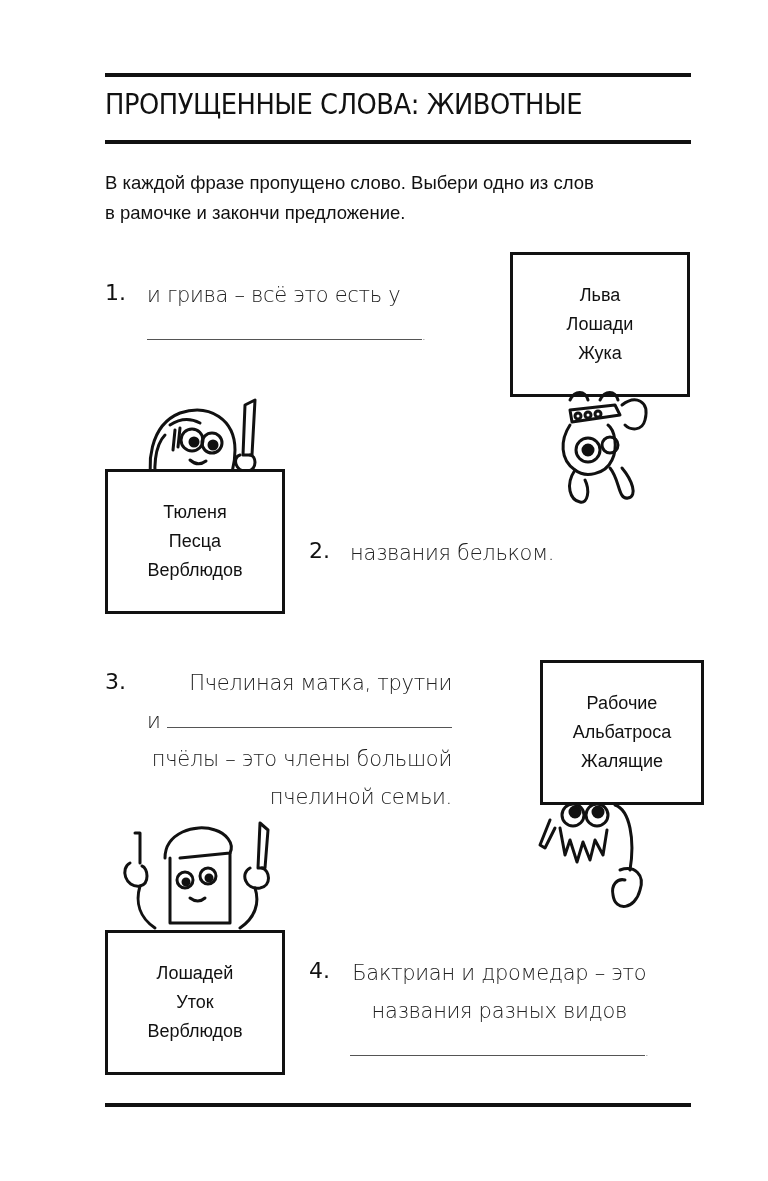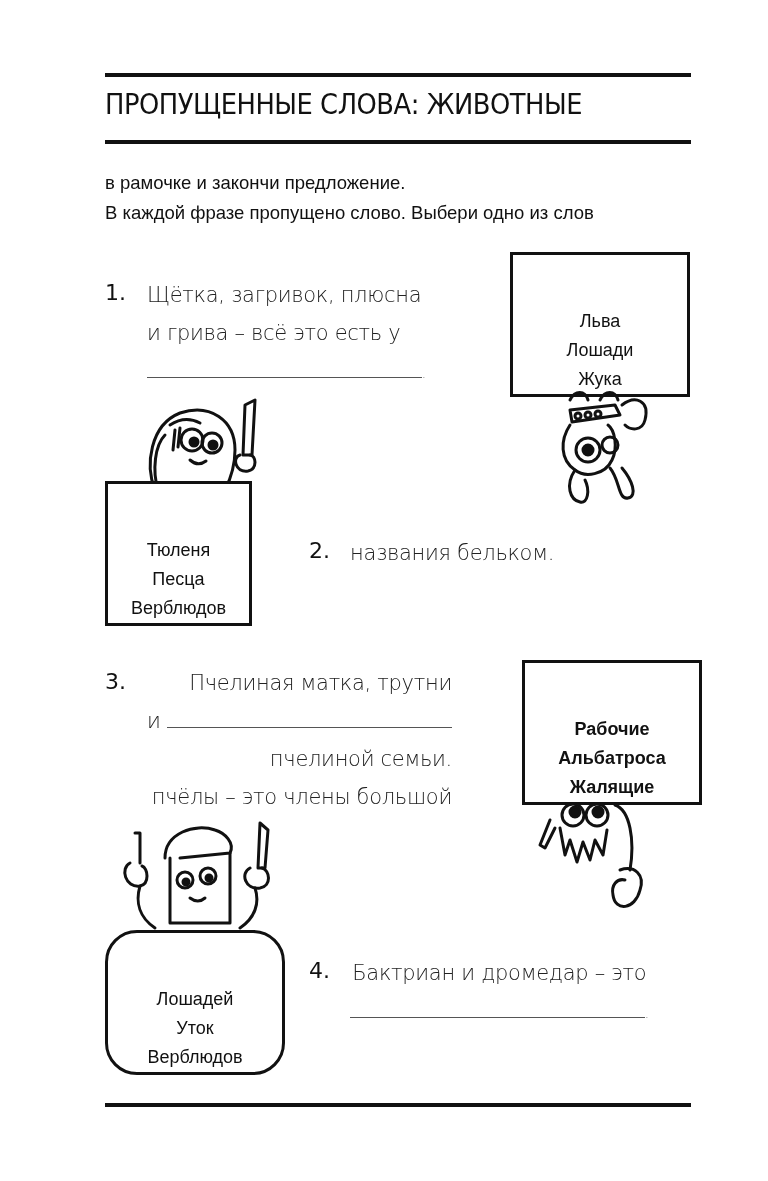--- a/index.html
+++ b/index.html
@@ -4,39 +4,38 @@
 <style>
   html, body { margin: 0; padding: 0; background: #ffffff; }
   body { width: 768px; height: 1181px; position: relative; overflow: hidden; color: #111; font-family: "DejaVu Sans", sans-serif; }
   .rule { position: absolute; left: 105px; width: 586px; height: 4px; background: #111; }
   .title { position: absolute; left: 105px; top: 88px; font-family: "DejaVu Sans", sans-serif; font-size: 28px; font-weight: normal; letter-spacing: -0.5px; transform: scaleX(0.92); transform-origin: left center; white-space: nowrap; }
   .intro { position: absolute; left: 105px; top: 168px; width: 580px; font-family: "Liberation Sans", sans-serif; font-size: 18.5px; line-height: 30px; }
   .num { position: absolute; font-family: "DejaVu Sans", sans-serif; font-size: 22px; }
   .q { position: absolute; font-family: "DejaVu Sans", sans-serif; font-weight: 200; font-size: 21px; line-height: 38px; color: #222; letter-spacing: -0.3px; }
   .q .line { display: block; white-space: nowrap; }
   .blank { display: inline-block; border-bottom: 1px solid #555; height: 1px; vertical-align: baseline; }
-  .box { position: absolute; border: 3px solid #111; background: #fff; box-sizing: border-box; display: flex; flex-direction: column; justify-content: flex-end; align-items: center; font-family: "Liberation Sans", sans-serif; font-size: 18px; line-height: 29px; }
+  .box { position: absolute; border: 3px solid #111; background: #fff; box-sizing: border-box; display: flex; flex-direction: column; justify-content: center; align-items: center; font-family: "Liberation Sans", sans-serif; font-size: 18px; line-height: 29px; }
   .box span { display: block; text-align: center; }
   .illus { position: absolute; }
 </style>
 </head>
 <body>
 
 <div class="rule" style="top:73px;"></div>
 <div class="title">ПРОПУЩЕННЫЕ СЛОВА: ЖИВОТНЫЕ</div>
 <div class="rule" style="top:140px;"></div>
 
 <div class="intro">
+  <div>В каждой фразе пропущено слово. Выбери одно из слов</div>
   <div>в рамочке и закончи предложение.</div>
-  <div>В каждой фразе пропущено слово. Выбери одно из слов</div>
 </div>
 
 <div class="num" style="left:105px; top:280px;">1.</div>
 <div class="q" style="left:147px; top:276px;">
-  <span class="line">Щётка, загривок, плюсна</span>
   <span class="line">и грива – всё это есть у</span>
   <span class="line"><span class="blank" style="width:275px;"></span><span style="font-size:12px;">.</span></span>
 </div>
 <div class="box" style="left:510px; top:252px; width:180px; height:145px;">
   <span>Льва</span>
   <span>Лошади</span>
   <span>Жука</span>
 </div>
 
 <svg class="illus" style="left:140px; top:395px;" width="130" height="100" viewBox="0 0 130 100">
@@ -67,38 +66,38 @@
     <path d="M72 15 C85 5 100 10 95 30 C92 42 80 40 75 35"></path>
     <path d="M20 35 C10 50 10 70 25 80 C35 88 55 85 62 70 C68 58 65 40 58 35"></path>
     <circle cx="38" cy="60" r="12"></circle>
       <circle cx="38" cy="60" r="5" fill="#111"></circle>
     <circle cx="60" cy="55" r="8"></circle>
     <path d="M25 80 C15 95 20 110 30 112 C38 114 40 100 35 90"></path>
     <path d="M60 78 C70 90 68 110 78 108 C88 106 82 90 72 78"></path>
   </g>
 </svg>
 
-<div class="box" style="left:105px; top:481px; width:147px; height:145px;">
+<div class="box" style="left:105px; top:469px; width:180px; height:145px;">
   <span>Тюленя</span>
   <span>Песца</span>
   <span>Верблюдов</span>
 </div>
 <div class="num" style="left:309px; top:538px;">2.</div>
 <div class="q" style="left:350px; top:534px;">
   <span class="line">названия бельком.</span>
 </div>
 
 <div class="num" style="left:105px; top:669px;">3.</div>
 <div class="q" style="left:147px; top:664px;text-align:right;">
   <span class="line">Пчелиная матка, трутни</span>
   <span class="line"><span>и</span> <span class="blank" style="width:285px;"></span></span>
+  <span class="line">пчёлы – это члены большой</span>
   <span class="line">пчелиной семьи.</span>
-  <span class="line">пчёлы – это члены большой</span>
 </div>
-<div class="box" style="left:522px; top:660px; width:180px; height:145px;font-weight:bold;">
+<div class="box" style="left:540px; top:660px; width:164px; height:145px;">
   <span>Рабочие</span>
   <span>Альбатроса</span>
   <span>Жалящие</span>
 </div>
 
 <svg class="illus" style="left:535px; top:800px;" width="120" height="120" viewBox="0 0 120 120">
   <g fill="none" stroke="#111" stroke-width="3" stroke-linecap="round" stroke-linejoin="round">
     <circle cx="38" cy="15" r="11"></circle>
       <circle cx="62" cy="15" r="11"></circle>
     <circle cx="40" cy="12" r="5" fill="#111"></circle>
@@ -121,24 +120,25 @@
     <circle cx="76" cy="64" r="3" fill="#111"></circle>
       <circle cx="99" cy="60" r="3" fill="#111"></circle>
     <path d="M80 80 Q88 86 95 80"></path>
     <path d="M150 5 L158 12 L155 50 L148 50 Z"></path>
     <path d="M140 50 C130 55 135 72 150 70 C162 68 160 52 152 50"></path>
     <path d="M30 68 C25 85 30 100 45 110"></path>
       <path d="M145 70 C150 85 145 100 130 110"></path>
   </g>
 </svg>
 
-<div class="box" style="left:105px; top:930px; width:180px; height:145px;border-radius:32px;">
+<div class="box" style="left:105px; top:930px; width:180px; height:145px;">
   <span>Лошадей</span>
   <span>Уток</span>
   <span>Верблюдов</span>
 </div>
 <div class="num" style="left:309px; top:958px;">4.</div>
 <div class="q" style="left:350px; top:954px;text-align:center;">
   <span class="line">Бактриан и дромедар – это</span>
+  <span class="line">названия разных видов</span>
   <span class="line"><span class="blank" style="width:295px;"></span><span style="font-size:12px;">.</span></span>
 </div>
 
 <div class="rule" style="top:1103px;"></div>
 
 </body></html>

